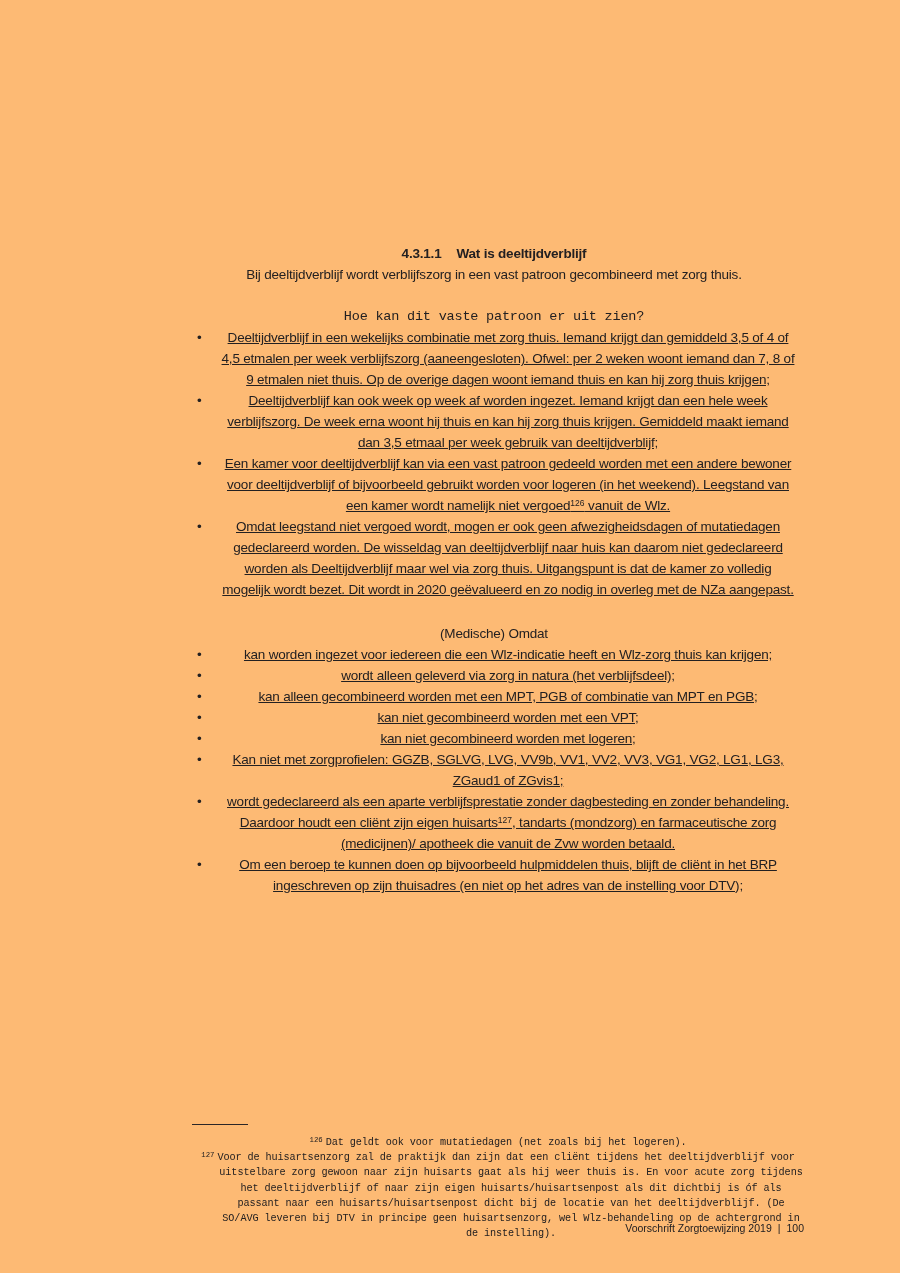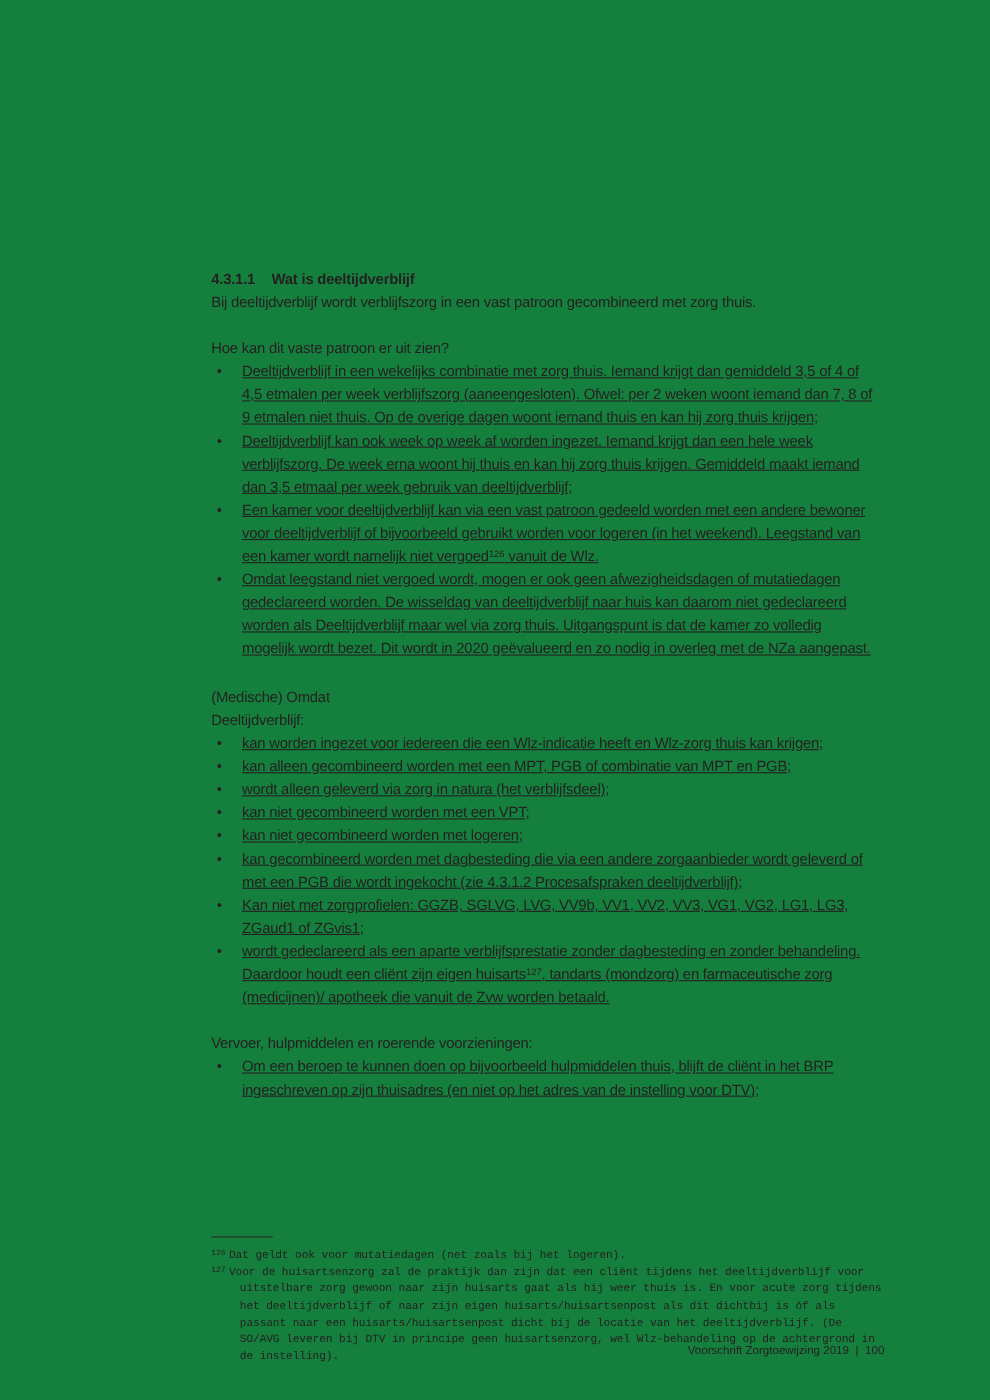--- a/index.html
+++ b/index.html
@@ -4,38 +4,39 @@
 <style>
   html, body {
     margin: 0;
     padding: 0;
     background: #ffffff;
   }
   .page {
     position: relative;
     width: 900px;
     height: 1273px;
-    background: #15803d;
+    background: #fdba74;
     overflow: hidden;
     font-family: "Liberation Sans", "DejaVu Sans", sans-serif;
     color: #232021;
+    text-align: center;
   }
   .content {
     position: absolute;
     left: 192px;
     top: 243px;
     width: 604px;
     font-size: 13.5px;
     line-height: 21px;
     letter-spacing: -0.2px;
   }
   .content p { margin: 0; }
   .heading { font-weight: bold; }
   .heading .h-num { display: inline-block; margin-right: 15px; }
-  .lead { margin-top: 21px !important; }
+  .lead { margin-top: 21px !important; font-family: Liberation Mono, monospace; }
   .sec-head { margin-top: 23px !important; }
   ul.bullets {
     list-style: none;
     margin: 0;
     padding: 0;
     text-decoration: underline;
   }
   ul.bullets li {
     position: relative;
     padding-left: 28px;
@@ -107,34 +108,31 @@
     <p class="lead">Hoe kan dit vaste patroon er uit zien?</p>
 
     <ul class="bullets">
       <li><span>Deeltijdverblijf in een wekelijks combinatie met zorg thuis. Iemand krijgt dan gemiddeld 3,5 of 4 of 4,5 etmalen per week verblijfszorg (aaneengesloten). Ofwel: per 2 weken woont iemand dan 7, 8 of 9 etmalen niet thuis. Op de overige dagen woont iemand thuis en kan hij zorg thuis krijgen;</span></li>
       <li><span>Deeltijdverblijf kan ook week op week af worden ingezet. Iemand krijgt dan een hele week verblijfszorg. De week erna woont hij thuis en kan hij zorg thuis krijgen. Gemiddeld maakt iemand dan 3,5 etmaal per week gebruik van deeltijdverblijf;</span></li>
       <li><span>Een kamer voor deeltijdverblijf kan via een vast patroon gedeeld worden met een andere bewoner voor deeltijdverblijf of bijvoorbeeld gebruikt worden voor logeren (in het weekend). Leegstand van een kamer wordt namelijk niet vergoed</span><sup class="body-ref">126</sup><span> vanuit de Wlz.</span></li>
       <li><span>Omdat leegstand niet vergoed wordt, mogen er ook geen afwezigheidsdagen of mutatiedagen gedeclareerd worden. De wisseldag van deeltijdverblijf naar huis kan daarom niet gedeclareerd worden als Deeltijdverblijf maar wel via zorg thuis. Uitgangspunt is dat de kamer zo volledig mogelijk wordt bezet. Dit wordt in 2020 geëvalueerd en zo nodig in overleg met de NZa aangepast.</span></li>
     </ul>
 
     <p class="sec-head">(Medische) Omdat</p>
-    <p>Deeltijdverblijf:</p>
 
     <ul class="bullets">
       <li><span>kan worden ingezet voor iedereen die een Wlz-indicatie heeft en Wlz-zorg thuis kan krijgen;</span></li>
+      <li><span>wordt alleen geleverd via zorg in natura (het verblijfsdeel);</span></li>
       <li><span>kan alleen gecombineerd worden met een MPT, PGB of combinatie van MPT en PGB;</span></li>
-      <li><span>wordt alleen geleverd via zorg in natura (het verblijfsdeel);</span></li>
       <li><span>kan niet gecombineerd worden met een VPT;</span></li>
       <li><span>kan niet gecombineerd worden met logeren;</span></li>
-      <li><span>kan gecombineerd worden met dagbesteding die via een andere zorgaanbieder wordt geleverd of met een PGB die wordt ingekocht (zie 4.3.1.2 Procesafspraken deeltijdverblijf);</span></li>
       <li><span>Kan niet met zorgprofielen: GGZB, SGLVG, LVG, VV9b, VV1, VV2, VV3, VG1, VG2, LG1, LG3, ZGaud1 of ZGvis1;</span></li>
       <li><span>wordt gedeclareerd als een aparte verblijfsprestatie zonder dagbesteding en zonder behandeling. Daardoor houdt een cliënt zijn eigen huisarts</span><sup class="body-ref">127</sup><span>, tandarts (mondzorg) en farmaceutische zorg (medicijnen)/ apotheek die vanuit de Zvw worden betaald.</span></li>
     </ul>
 
-    <p class="lead">Vervoer, hulpmiddelen en roerende voorzieningen:</p>
 
     <ul class="bullets">
       <li><span>Om een beroep te kunnen doen op bijvoorbeeld hulpmiddelen thuis, blijft de cliënt in het BRP ingeschreven op zijn thuisadres (en niet op het adres van de instelling voor DTV);</span></li>
     </ul>
 
   </div>
 
   <div class="footnotes">
     <div class="fn-rule"></div>
     <p class="footnote"><sup>126</sup><span>Dat geldt ook voor mutatiedagen (net zoals bij het logeren).</span></p>

